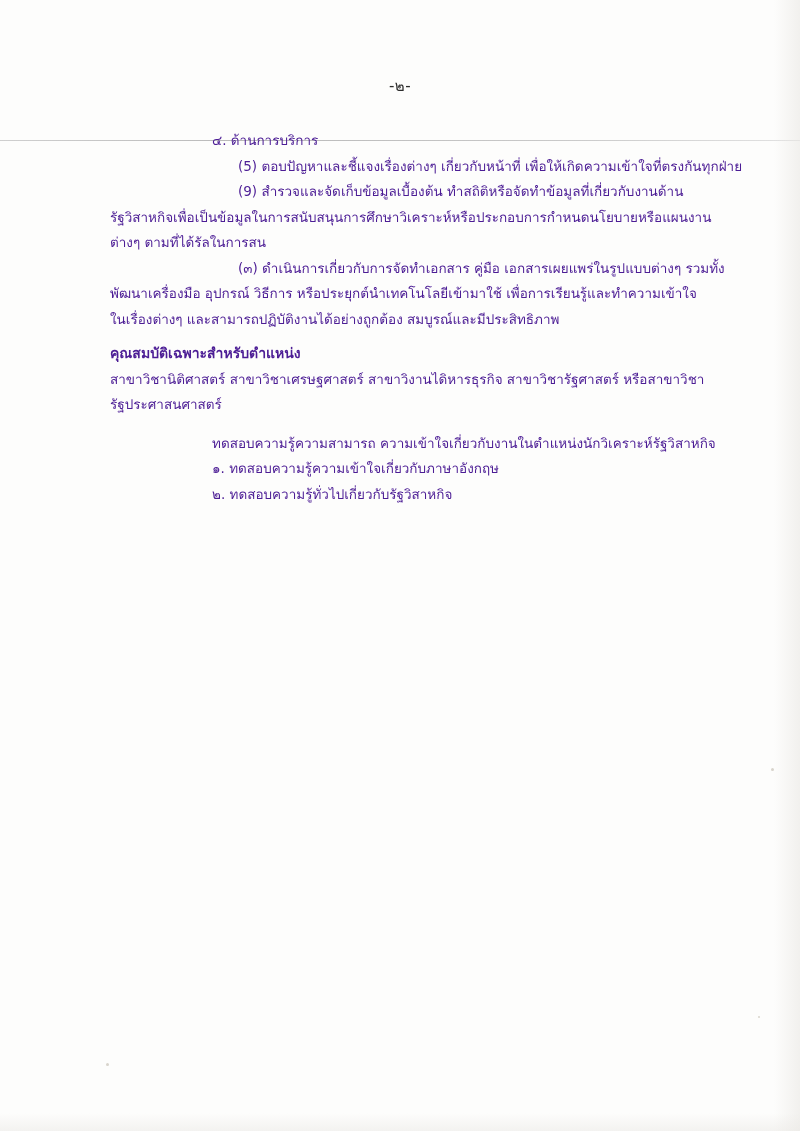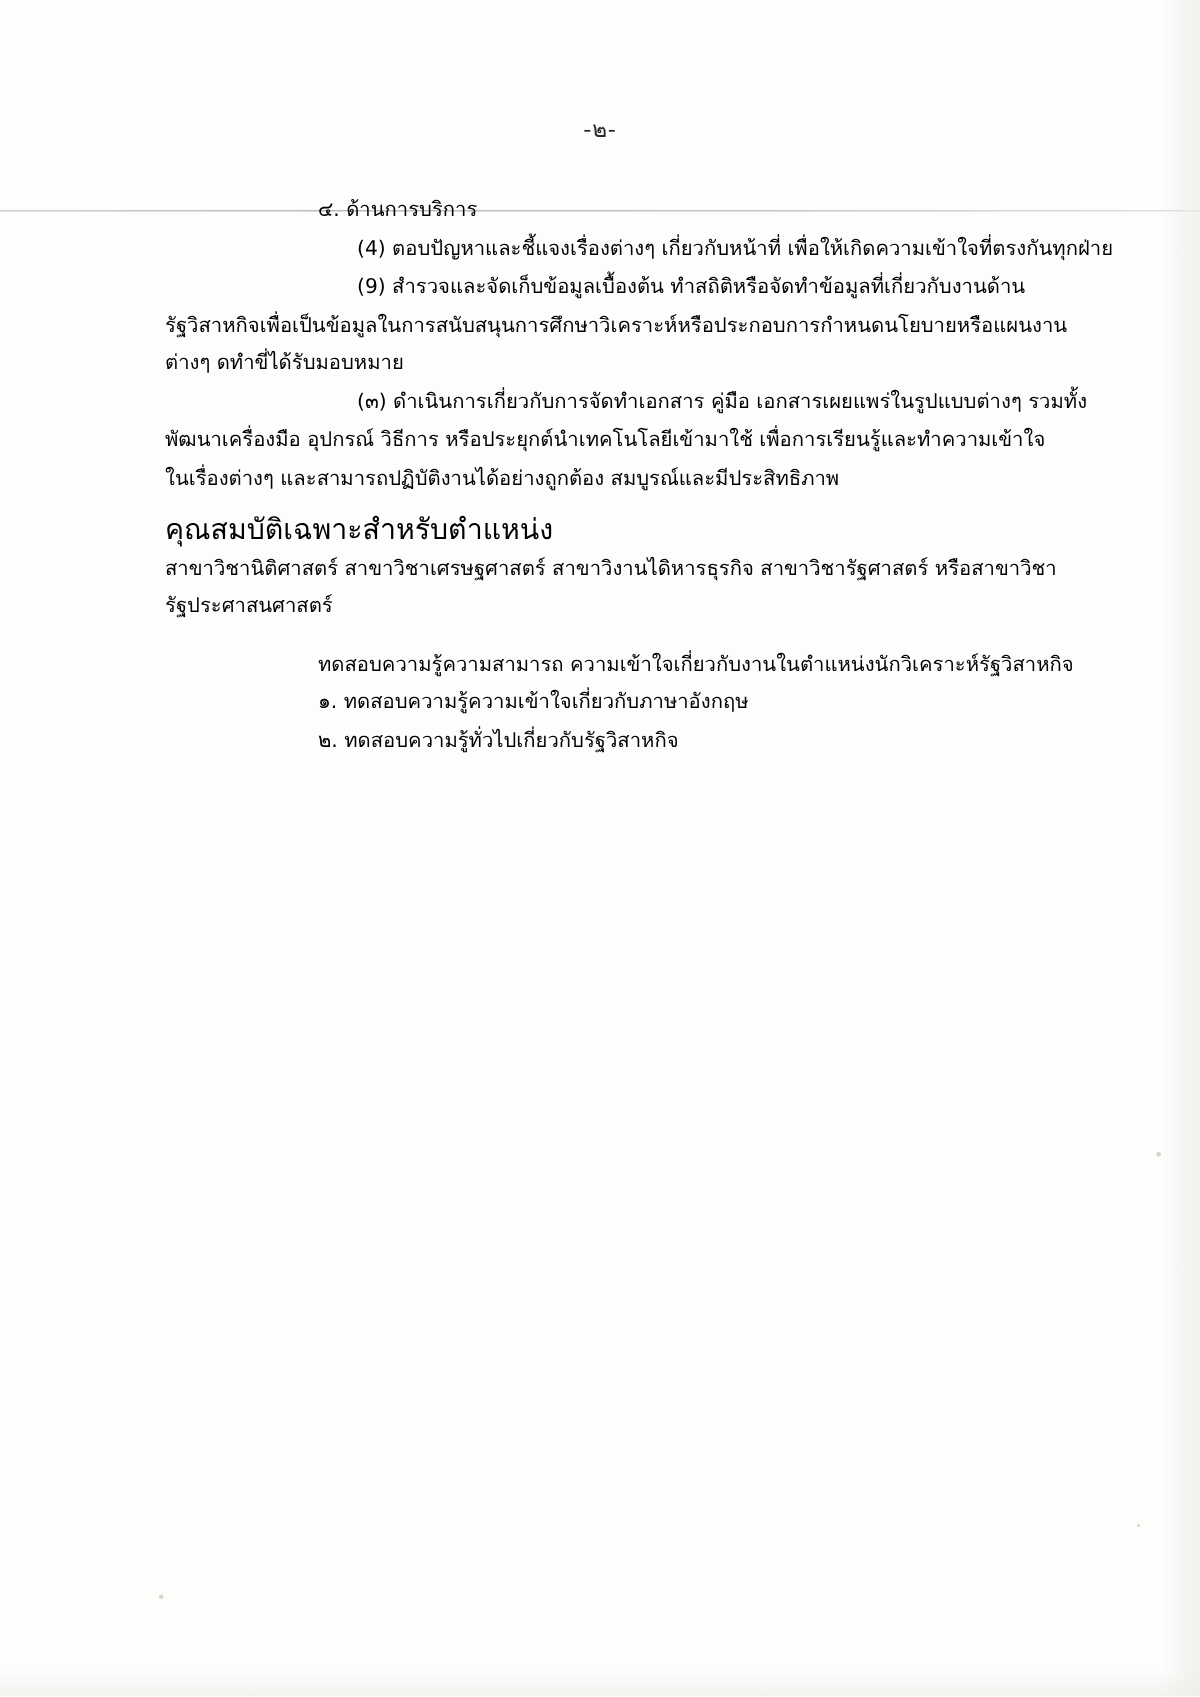--- a/index.html
+++ b/index.html
@@ -33,33 +33,33 @@
     left: 0;
     width: 800px;
     height: 1px;
     background: linear-gradient(to right, #cfcfcf 0%, #b9b9b9 30%, #c9c9c9 70%, #e2e2e2 100%);
   }
   .content {
     position: absolute;
     top: 128px;
     left: 110px;
     width: 600px;
-    color: #000000;
+    color: #4c1d95;
   }
   .line {
     font-size: 13.5px;
     line-height: 25.5px;
     white-space: nowrap;
   }
   .indent-1 { padding-left: 102px; }
   .indent-2 { padding-left: 128px; }
   .flush { padding-left: 0; }
   .heading {
-    font-size: 19px;
-    font-weight: normal;
+    font-size: 14px;
+    font-weight: bold;
     line-height: 25.5px;
     white-space: nowrap;
   }
   .block {
     margin-bottom: 0px;
   }
   .gap-sm { height: 9px; }
   .gap-md { height: 13px; }
   .speck {
     position: absolute;
@@ -88,24 +88,24 @@
 <div class="page">
 
   <div class="page-number">-๒-</div>
 
   <div class="top-rule"></div>
 
   <div class="content">
 
     <div class="block">
       <div class="line indent-1">๔. ด้านการบริการ</div>
-      <div class="line indent-2">(4) ตอบปัญหาและชี้แจงเรื่องต่างๆ เกี่ยวกับหน้าที่ เพื่อให้เกิดความเข้าใจที่ตรงกันทุกฝ่าย</div>
+      <div class="line indent-2">(5) ตอบปัญหาและชี้แจงเรื่องต่างๆ เกี่ยวกับหน้าที่ เพื่อให้เกิดความเข้าใจที่ตรงกันทุกฝ่าย</div>
       <div class="line indent-2">(9) สำรวจและจัดเก็บข้อมูลเบื้องต้น ทำสถิติหรือจัดทำข้อมูลที่เกี่ยวกับงานด้าน</div>
       <div class="line flush">รัฐวิสาหกิจเพื่อเป็นข้อมูลในการสนับสนุนการศึกษาวิเคราะห์หรือประกอบการกำหนดนโยบายหรือแผนงาน</div>
-      <div class="line flush">ต่างๆ ดทำขี่ได้รับมอบหมาย</div>
+      <div class="line flush">ต่างๆ ตามที่ได้รัลในการสน</div>
       <div class="line indent-2">(๓) ดำเนินการเกี่ยวกับการจัดทำเอกสาร คู่มือ เอกสารเผยแพร่ในรูปแบบต่างๆ รวมทั้ง</div>
       <div class="line flush">พัฒนาเครื่องมือ อุปกรณ์ วิธีการ หรือประยุกต์นำเทคโนโลยีเข้ามาใช้ เพื่อการเรียนรู้และทำความเข้าใจ</div>
       <div class="line flush">ในเรื่องต่างๆ และสามารถปฏิบัติงานได้อย่างถูกต้อง สมบูรณ์และมีประสิทธิภาพ</div>
     </div>
 
     <div class="gap-sm"></div>
 
     <div class="block">
       <div class="heading">คุณสมบัติเฉพาะสำหรับตำแหน่ง</div>
       <div class="line flush">สาขาวิชานิติศาสตร์ สาขาวิชาเศรษฐศาสตร์ สาขาวิงานไดิหารธุรกิจ สาขาวิชารัฐศาสตร์ หรือสาขาวิชา</div>

